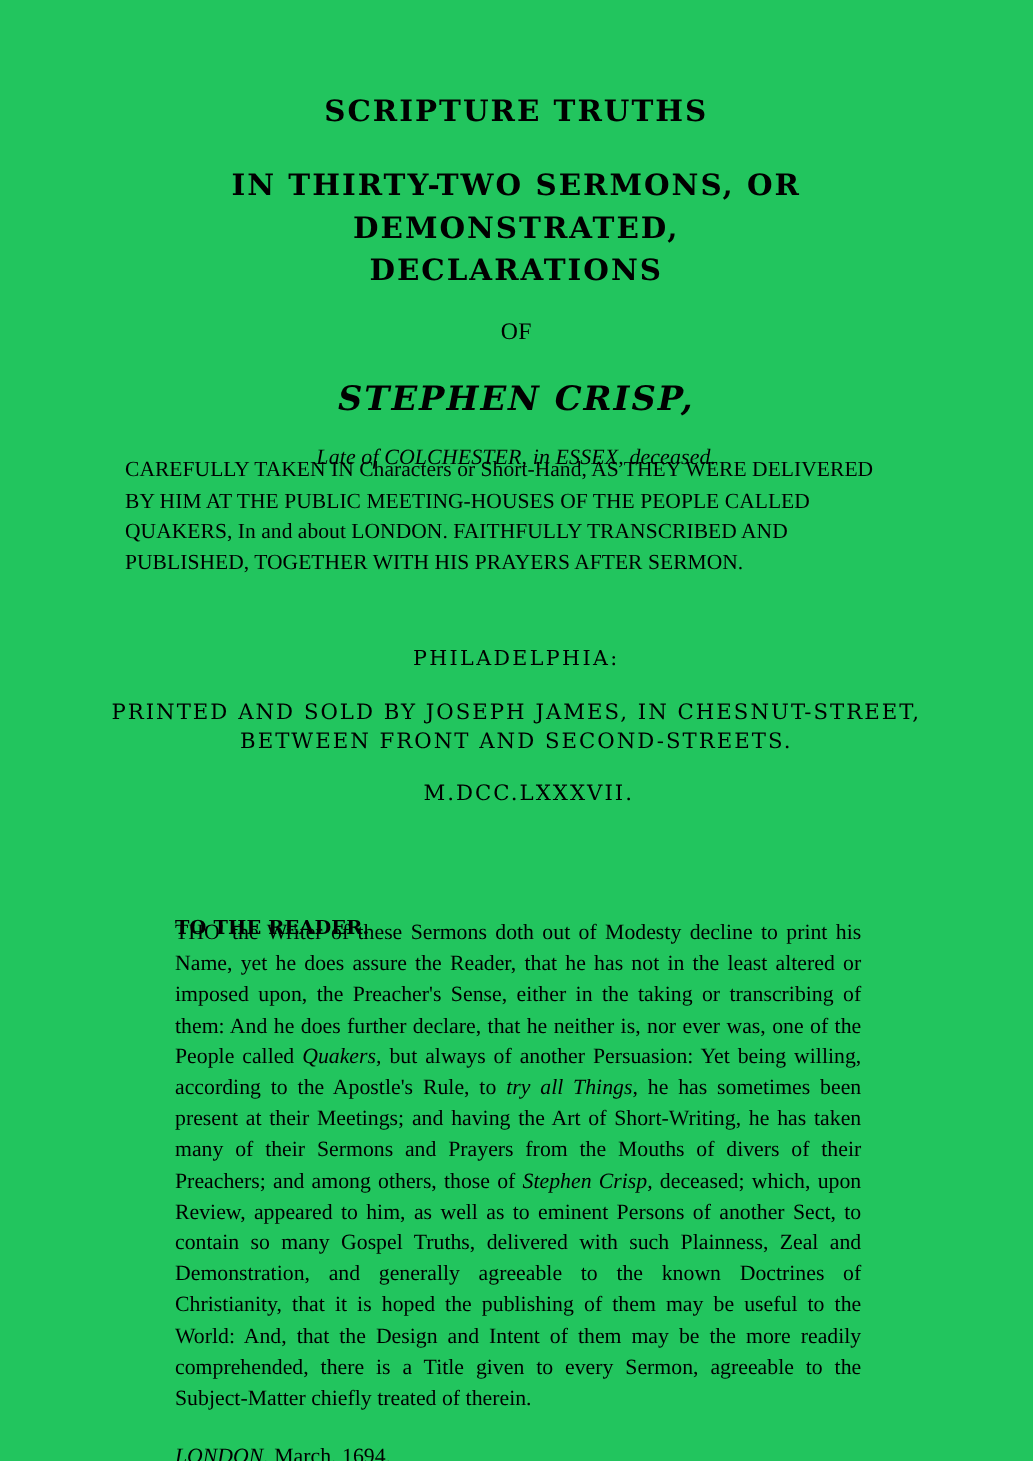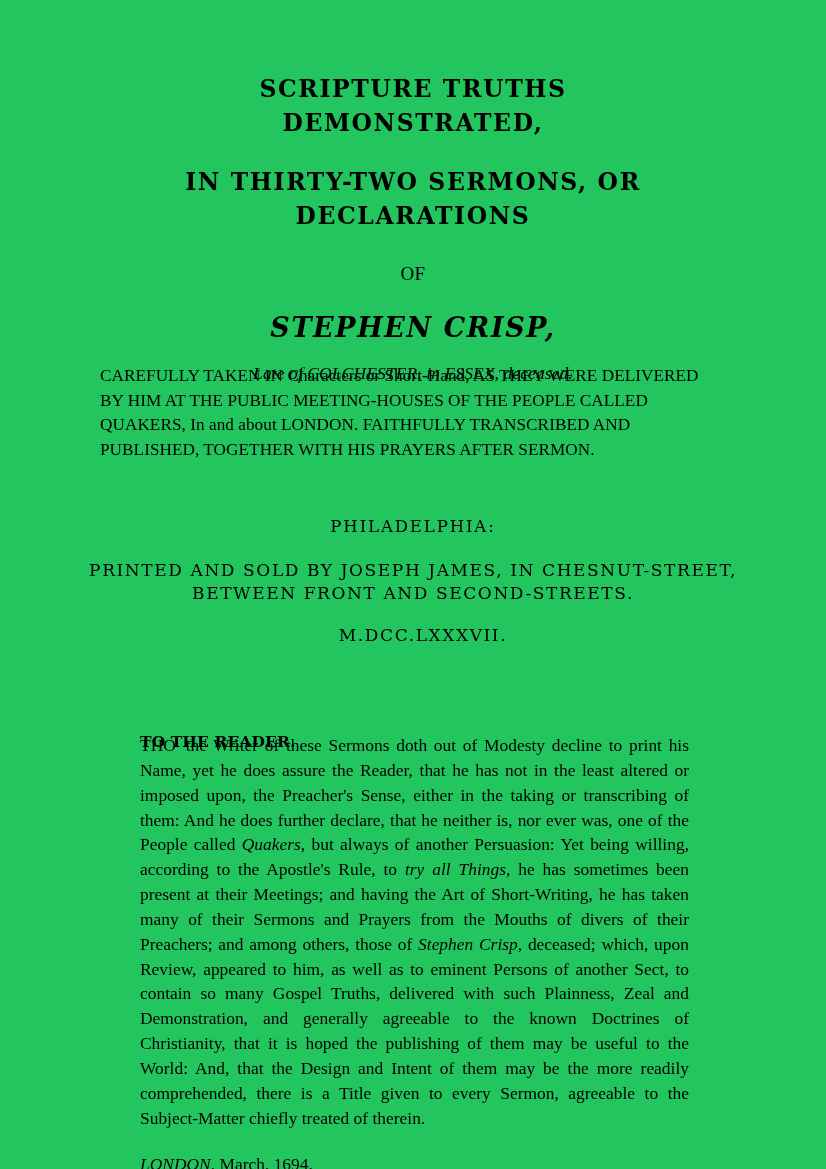--- a/index.html
+++ b/index.html
@@ -38,21 +38,21 @@
     margin-top: 0px;
   }
   .title-line.group2 {
     margin-top: 25px;
   }
 
   .of-line {
     font-family: "Liberation Serif", "DejaVu Serif", serif;
     font-size: 19px;
     line-height: 26px;
-    margin-top: 28px;
+    margin-top: 20px;
     letter-spacing: 0.3px;
   }
 
   .author-line {
     font-family: "DejaVu Serif", "Liberation Serif", serif;
     font-weight: bold;
     font-style: italic;
     font-size: 27px;
     letter-spacing: 1.6px;
     margin-top: 24px;
@@ -147,22 +147,22 @@
     font-style: italic;
   }
 </style>
 </head>
 <body>
 
 <div class="page">
 
   <div class="titleblock">
     <div class="title-line">SCRIPTURE TRUTHS</div>
+    <div class="title-line group2">IN THIRTY-TWO SERMONS, OR</div>
     <div class="title-line second">DEMONSTRATED,</div>
-    <div class="title-line group2">IN THIRTY-TWO SERMONS, OR</div>
     <div class="title-line second">DECLARATIONS</div>
     <div class="of-line">OF</div>
     <div class="author-line">STEPHEN CRISP,</div>
     <div class="author-sub">Late of COLCHESTER, in ESSEX, deceased.</div>
   </div>
 
   <div class="descblock">CAREFULLY TAKEN IN Characters or Short-Hand, AS THEY WERE DELIVERED BY HIM AT THE PUBLIC MEETING-HOUSES OF THE PEOPLE CALLED QUAKERS, In and about LONDON. FAITHFULLY TRANSCRIBED AND PUBLISHED, TOGETHER WITH HIS PRAYERS AFTER SERMON.</div>
 
   <div class="imprint">
     <div class="imprint-city">PHILADELPHIA:</div>

